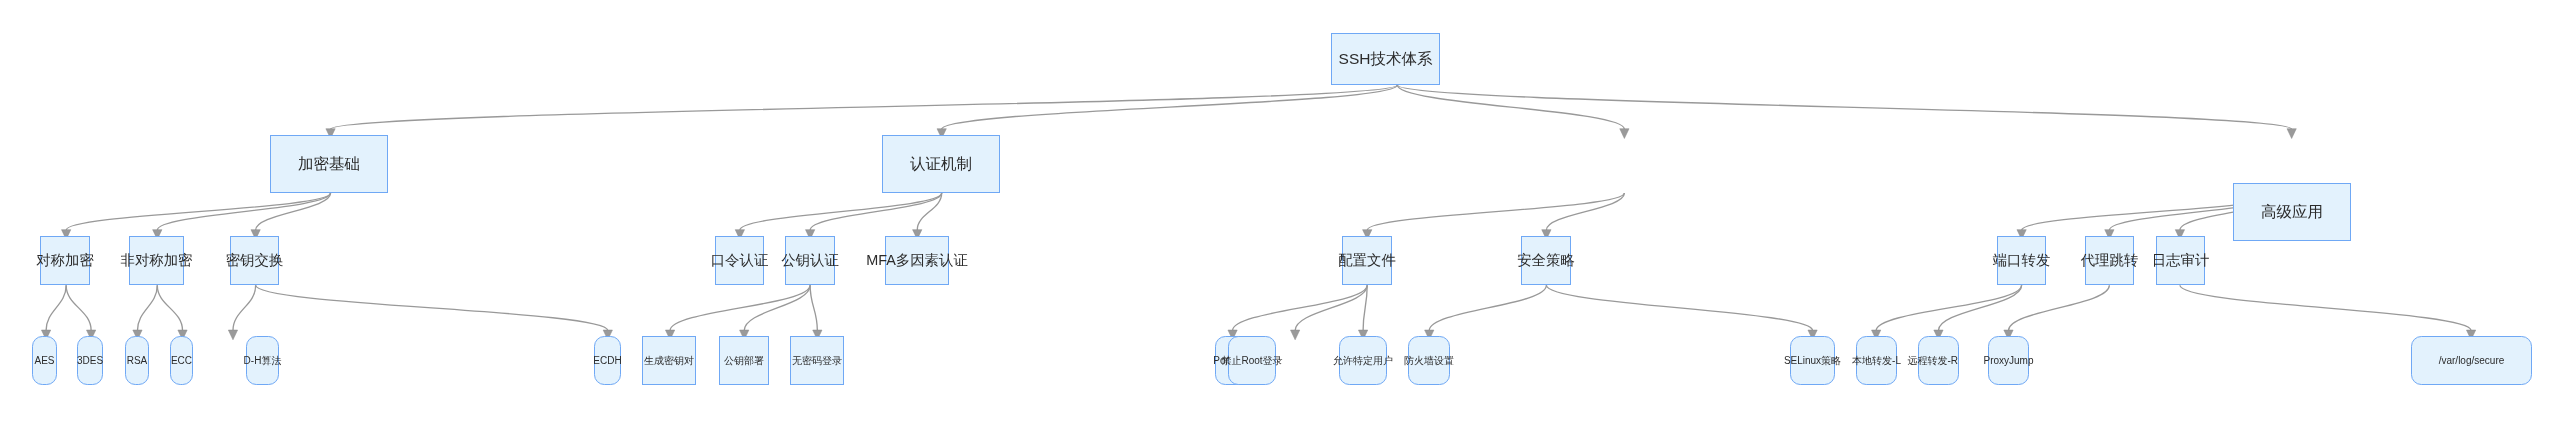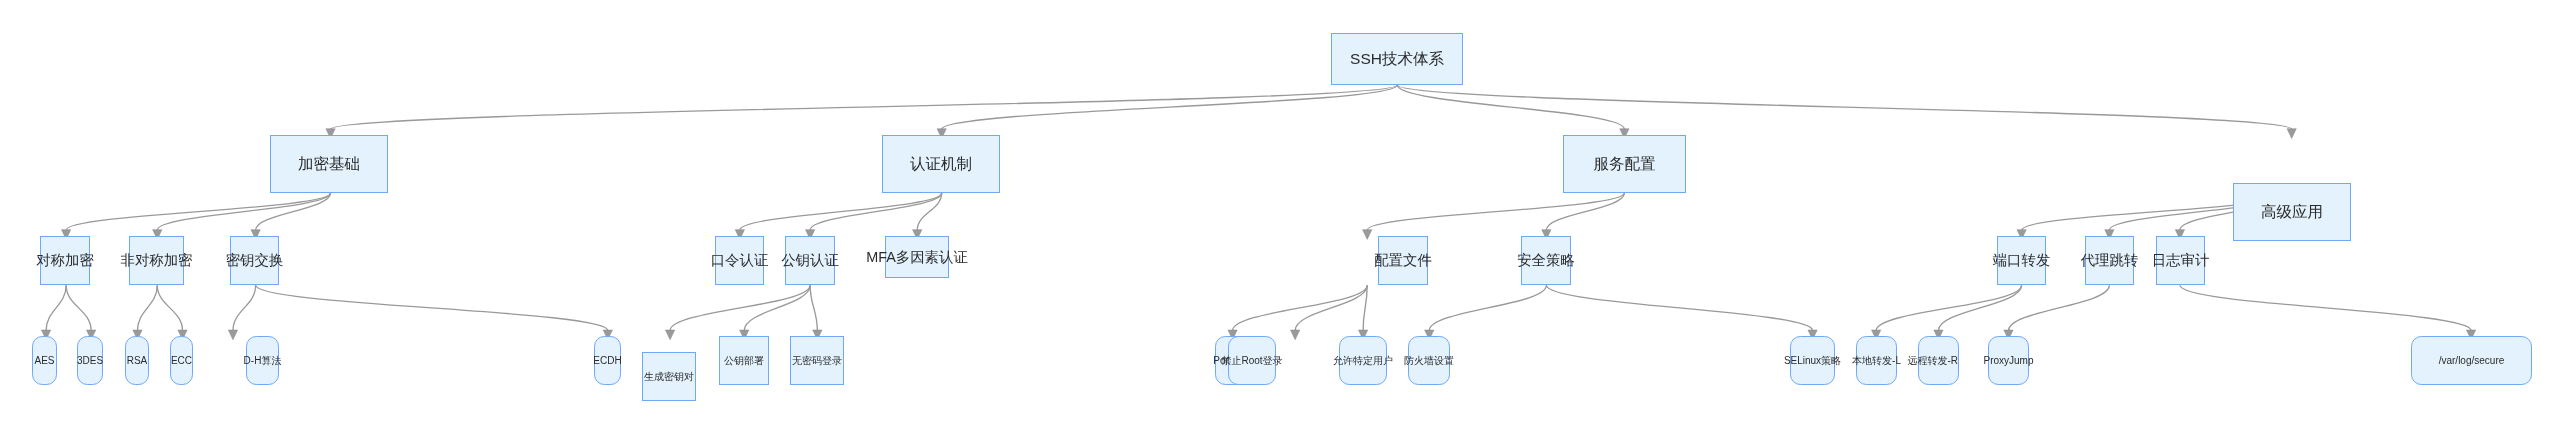--- a/index.html
+++ b/index.html
@@ -134,54 +134,51 @@
       <path class="edge-path" d="M 3924.5 554 C 3924.5 593.6, 3642 602.4, 3642 642"></path>
       <polygon points="3642,660 3633,641 3651,641" class="edge-arrow"></polygon>
       <path class="edge-path" d="M 3924.5 554 C 3924.5 593.6, 3763 602.4, 3763 642"></path>
       <polygon points="3763,660 3754,641 3772,641" class="edge-arrow"></polygon>
       <path class="edge-path" d="M 4095 554 C 4095 593.6, 3899 602.4, 3899 642"></path>
       <polygon points="3899,660 3890,641 3908,641" class="edge-arrow"></polygon>
       <path class="edge-path" d="M 4232 554 C 4232 593.6, 4797.5 602.4, 4797.5 642"></path>
       <polygon points="4797.5,660 4788.5,641 4806.5,641" class="edge-arrow"></polygon>
     </svg>
   <div id="node-layer">
-      <div class="node level-0" style="left: 1331px; top: 33px; width: 132px; height: 52px;">
+      <div class="node level-0" style="left: 1331px; top: 33px; width: 109px; height: 52px;">
         <span class="node-label">SSH技术体系</span>
       </div>
       <div class="node level-1" style="left: 270px; top: 135px; width: 118px; height: 58px;">
         <span class="node-label">加密基础</span>
       </div>
       <div class="node level-1" style="left: 882px; top: 135px; width: 118px; height: 58px;">
         <span class="node-label">认证机制</span>
       </div>
-      <div class="node level-1" style="left: 1563px; top: 135px; width: 123px; height: 58px;">
-        <span class="node-label">服务配置</span>
-      </div>
       <div class="node level-1" style="left: 2233px; top: 135px; width: 118px; height: 58px; margin-top: 48px;">
         <span class="node-label">高级应用</span>
       </div>
       <div class="node level-2" style="left: 40px; top: 236px; width: 50px; height: 49px;">
         <span class="node-label">对称加密</span>
       </div>
       <div class="node level-2" style="left: 129px; top: 236px; width: 55px; height: 49px;">
         <span class="node-label">非对称加密</span>
       </div>
       <div class="node level-2" style="left: 230px; top: 236px; width: 49px; height: 49px;">
         <span class="node-label">密钥交换</span>
       </div>
       <div class="node level-2" style="left: 715px; top: 236px; width: 49px; height: 49px; text-align: right;">
         <span class="node-label">口令认证</span>
       </div>
       <div class="node level-2" style="left: 785px; top: 236px; width: 50px; height: 49px;">
         <span class="node-label">公钥认证</span>
       </div>
-      <div class="node level-2" style="left: 885px; top: 236px; width: 64px; height: 42px;">
+      <div class="node level-2" style="left: 885px; top: 236px; width: 64px; height: 49px;">
         <span class="node-label">MFA多因素认证</span>
       </div>
-      <div class="node level-2" style="left: 1342px; top: 236px; width: 50px; height: 49px; margin-left: 36px;">
+      <div class="node level-2" style="left: 1342px; top: 236px; width: 50px; height: 49px;">
         <span class="node-label">配置文件</span>
       </div>
       <div class="node level-2" style="left: 1521px; top: 236px; width: 50px; height: 49px;">
         <span class="node-label">安全策略</span>
       </div>
       <div class="node level-2" style="left: 1997px; top: 236px; width: 49px; height: 49px;">
         <span class="node-label">端口转发</span>
       </div>
       <div class="node level-2" style="left: 2085px; top: 236px; width: 49px; height: 49px;">
         <span class="node-label">代理跳转</span>
@@ -200,21 +197,21 @@
       </div>
       <div class="node level-3" style="left: 170px; top: 336px; width: 23px; height: 49px;">
         <span class="node-label">ECC</span>
       </div>
       <div class="node level-3" style="left: 215px; top: 336px; width: 33px; height: 49px; margin-left: 31px;">
         <span class="node-label">D-H算法</span>
       </div>
       <div class="node level-3" style="left: 594px; top: 336px; width: 27px; height: 49px;">
         <span class="node-label">ECDH</span>
       </div>
-      <div class="node level-3 square" style="left: 642px; top: 352px; width: 54px; height: 49px;">
+      <div class="node level-3 square" style="left: 642px; top: 336px; width: 54px; height: 49px;">
         <span class="node-label">生成密钥对</span>
       </div>
       <div class="node level-3 square" style="left: 719px; top: 336px; width: 50px; height: 49px;">
         <span class="node-label">公钥部署</span>
       </div>
       <div class="node level-3 square" style="left: 790px; top: 336px; width: 54px; height: 49px;">
         <span class="node-label">无密码登录</span>
       </div>
       <div class="node level-3" style="left: 1215px; top: 336px; width: 35px; height: 49px;">
         <span class="node-label">Port修改</span>

